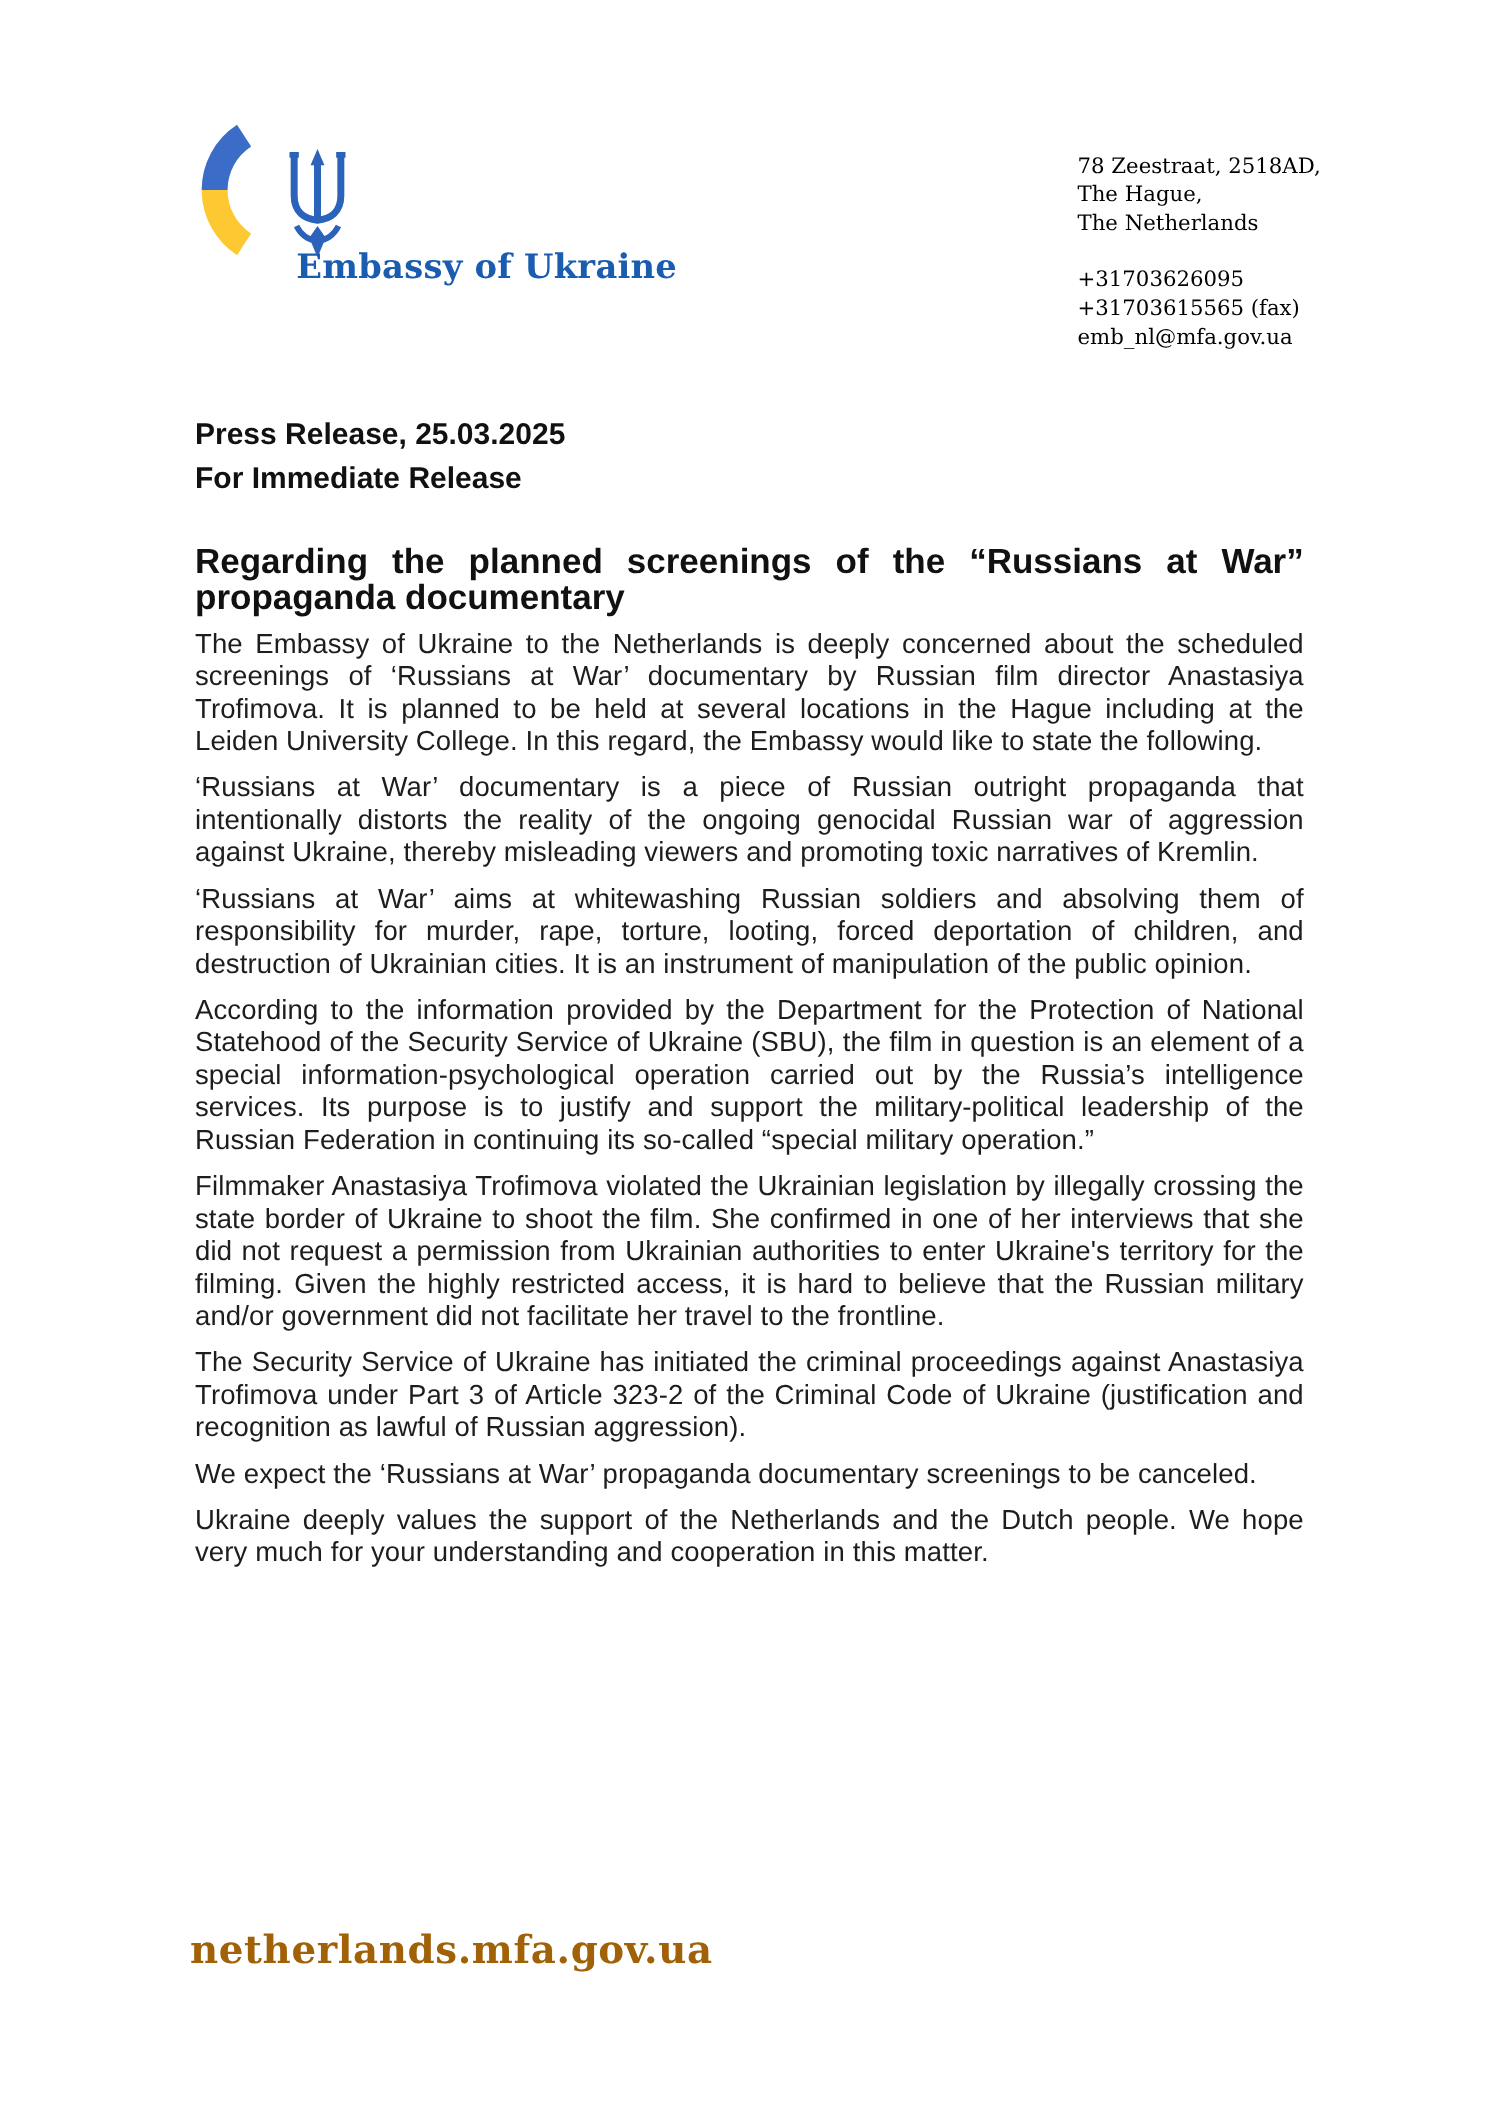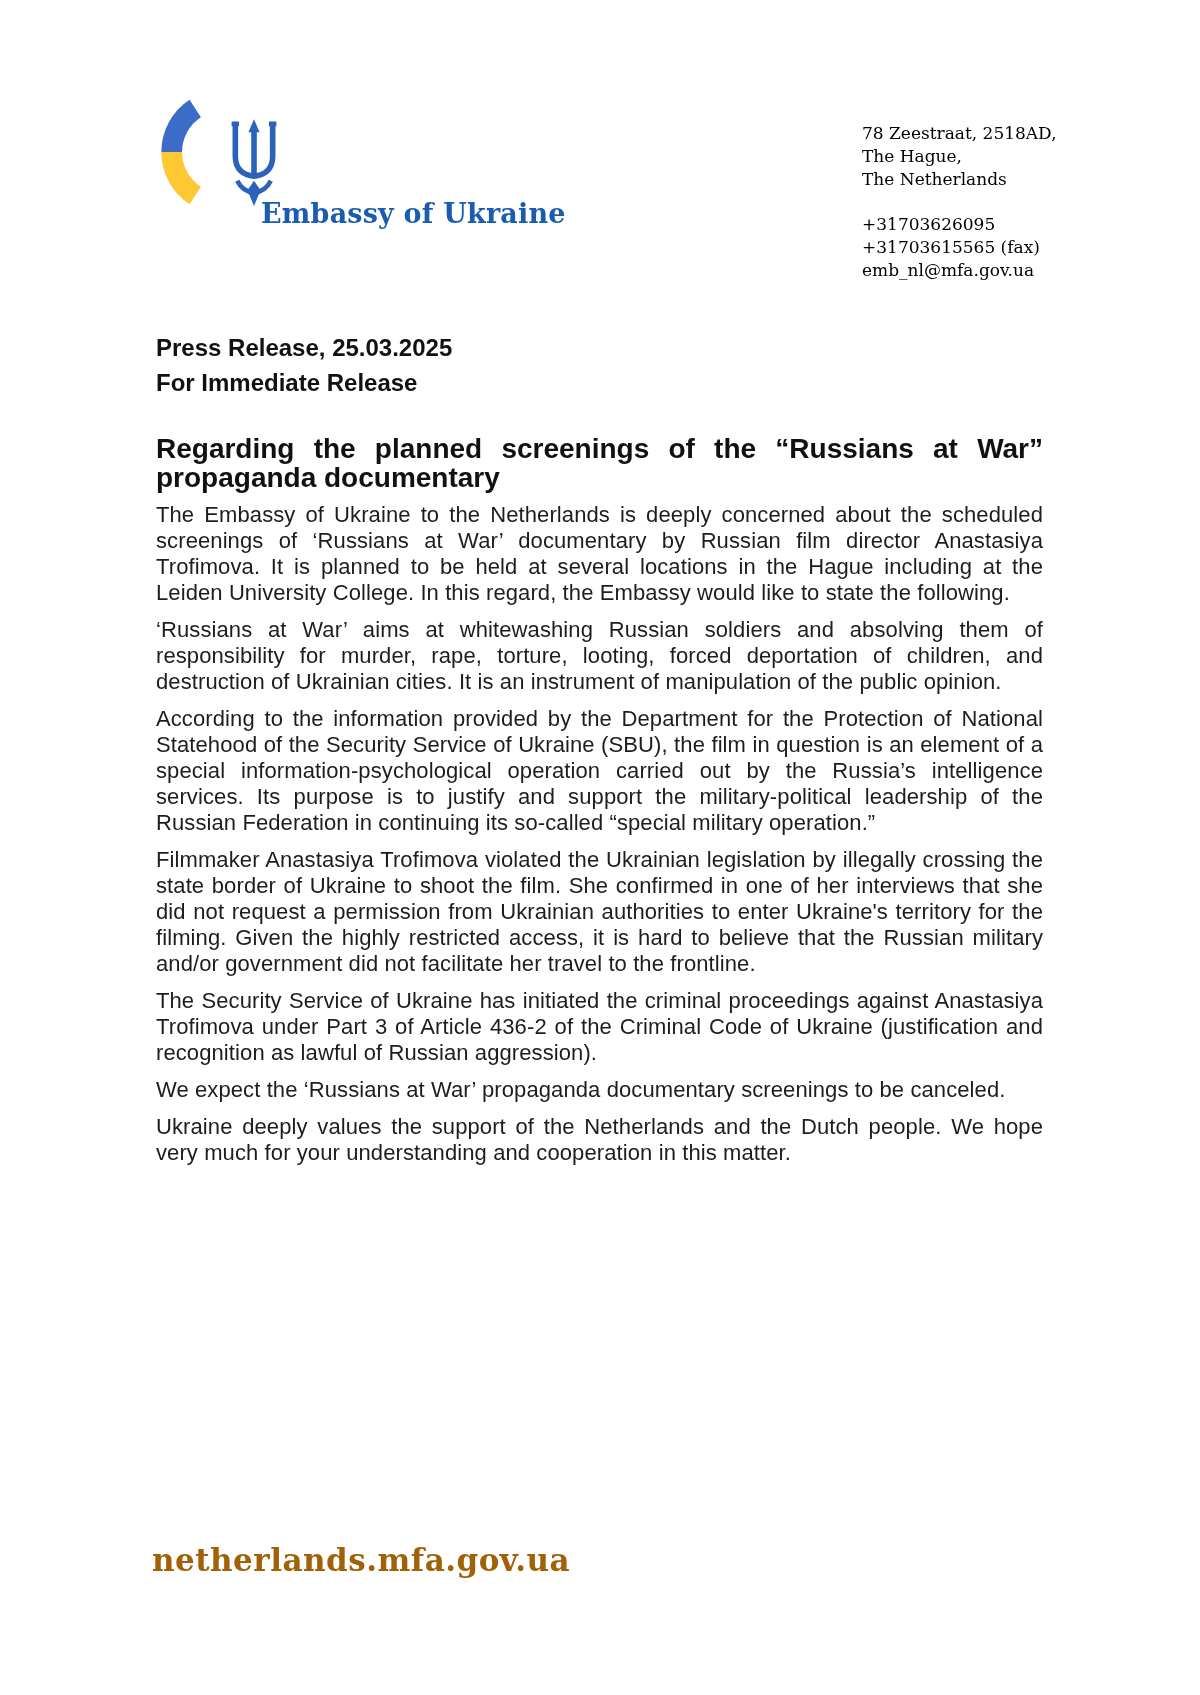--- a/index.html
+++ b/index.html
@@ -9,21 +9,21 @@
     margin:0 auto;
     background:#ffffff;
     overflow:hidden;
     font-family:"Liberation Sans", sans-serif;
     color:#1d1d1d;
   }
   
   .letterhead{position:relative;height:330px;}
   .logo-crescent{position:absolute;left:150px;top:88px;}
   .logo-trident{position:absolute;left:226px;top:116px;}
-  .org-title{position:absolute;left:237px;top:198px;white-space:nowrap;margin-left:24px;}
+  .org-title{position:absolute;left:237px;top:198px;white-space:nowrap;}
   .org-name{
     font-family:"DejaVu Serif", serif;
     font-weight:bold;
     font-size:27px;
     line-height:32px;
     letter-spacing:0.2px;
   }
   .org-subtitle{
     font-family:"DejaVu Serif", serif;
     font-weight:normal;
@@ -118,23 +118,24 @@
   </div>
 
   <div class="press-block">
     <div>Press Release, 25.03.2025</div>
     <div>For Immediate Release</div>
   </div>
 
   <div class="doc-body">
     <div class="doc-heading">Regarding the planned screenings of the “Russians at War” propaganda documentary</div>
     <p>The Embassy of Ukraine to the Netherlands is deeply concerned about the scheduled screenings of ‘Russians at War’ documentary by Russian film director Anastasiya Trofimova. It is planned to be held at several locations in the Hague including at the Leiden University College. In this regard, the Embassy would like to state the following.</p>
+    <p>‘Russians at War’ documentary is a piece of Russian outright propaganda that intentionally distorts the reality of the ongoing genocidal Russian war of aggression against Ukraine, thereby misleading viewers and promoting toxic narratives of Kremlin.</p>
     <p>‘Russians at War’ aims at whitewashing Russian soldiers and absolving them of responsibility for murder, rape, torture, looting, forced deportation of children, and destruction of Ukrainian cities. It is an instrument of manipulation of the public opinion.</p>
     <p>According to the information provided by the Department for the Protection of National Statehood of the Security Service of Ukraine (SBU), the film in question is an element of a special information-psychological operation carried out by the Russia’s intelligence services. Its purpose is to justify and support the military-political leadership of the Russian Federation in continuing its so-called “special military operation.”</p>
     <p>Filmmaker Anastasiya Trofimova violated the Ukrainian legislation by illegally crossing the state border of Ukraine to shoot the film. She confirmed in one of her interviews that she did not request a permission from Ukrainian authorities to enter Ukraine's territory for the filming. Given the highly restricted access, it is hard to believe that the Russian military and/or government did not facilitate her travel to the frontline.</p>
-    <p>The Security Service of Ukraine has initiated the criminal proceedings against Anastasiya Trofimova under Part 3 of Article 436-2 of the Criminal Code of Ukraine (justification and recognition as lawful of Russian aggression).</p>
+    <p>The Security Service of Ukraine has initiated the criminal proceedings against Anastasiya Trofimova under Part 3 of Article 323-2 of the Criminal Code of Ukraine (justification and recognition as lawful of Russian aggression).</p>
     <p>We expect the ‘Russians at War’ propaganda documentary screenings to be canceled.</p>
     <p>Ukraine deeply values the support of the Netherlands and the Dutch people. We hope very much for your understanding and cooperation in this matter.</p>
   </div>
 
   <div class="footer-site" style="color:#a16207">netherlands.mfa.gov.ua</div>
 
 </div>
 
 </body></html>

